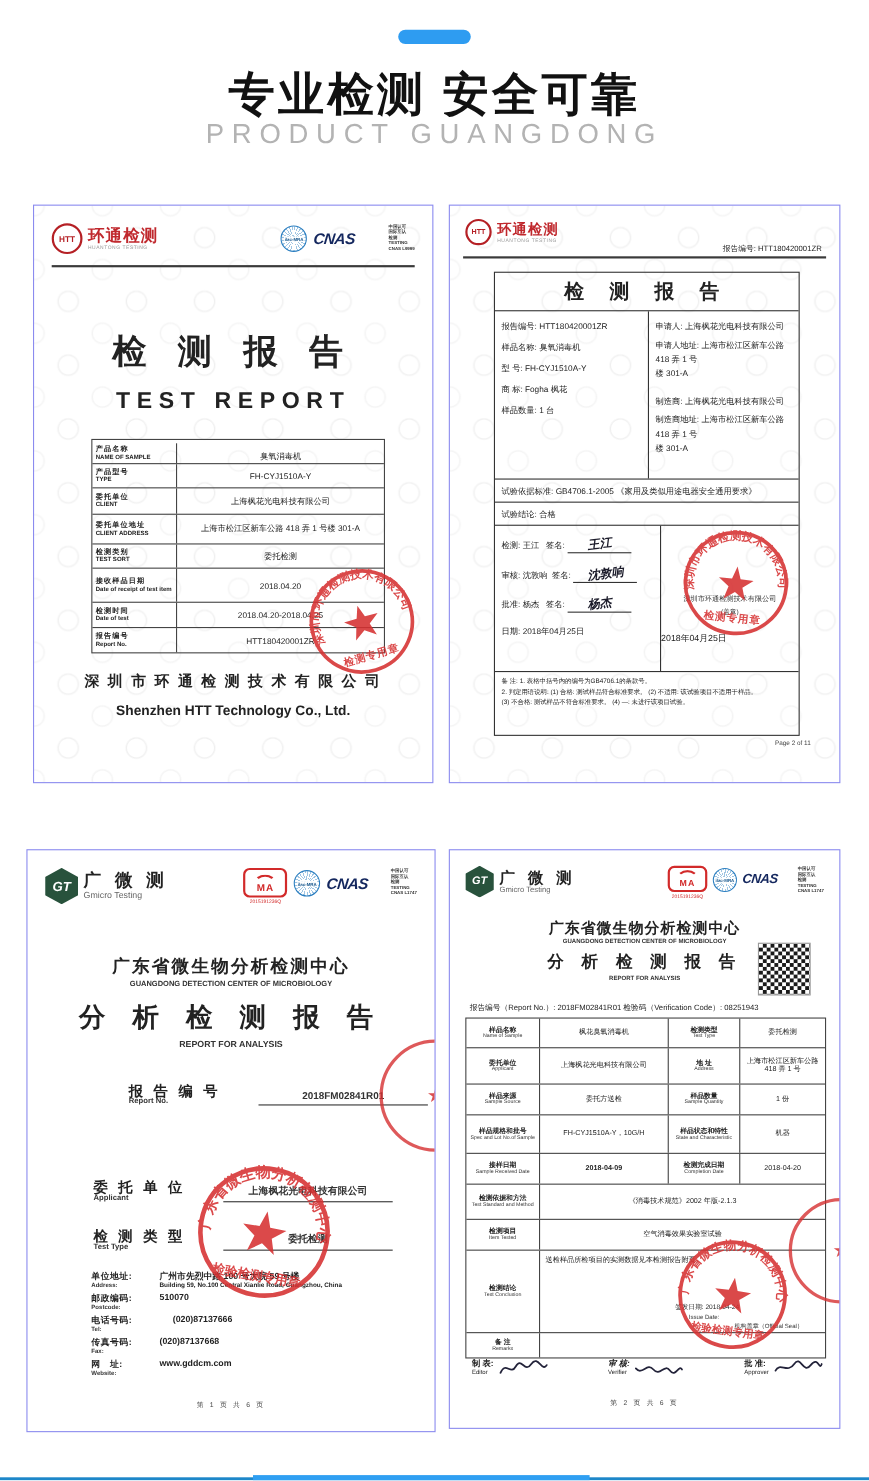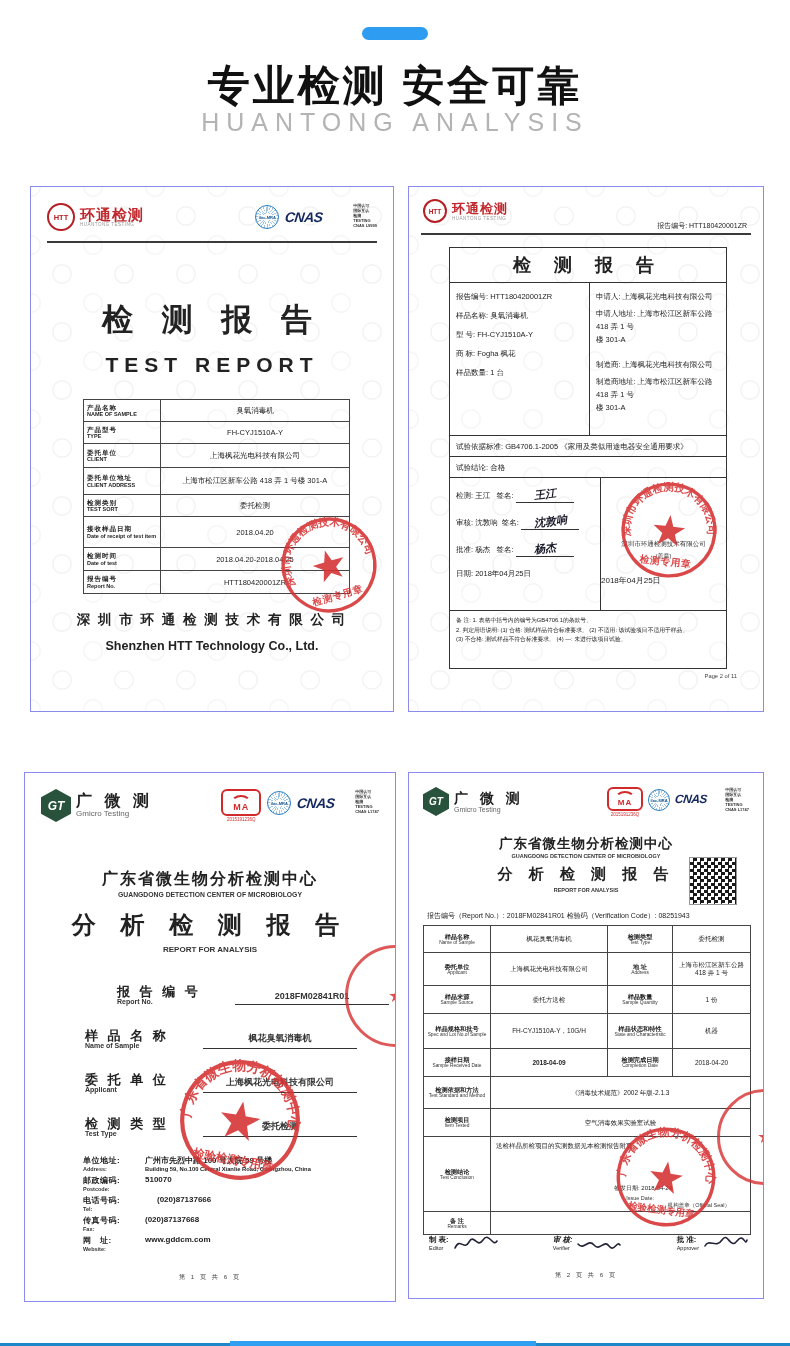--- a/index.html
+++ b/index.html
@@ -108,21 +108,21 @@
 
   .hr-dark{position:absolute;height:2px;background:#3a3a3a;}
 </style>
 </head>
 <body>
 
 <div id="page">
 
   <div class="accent-bar"></div>
   <div class="sec-title">专业检测 安全可靠</div>
-  <div class="sec-sub">HUANTONG ANALYSIS</div>
+  <div class="sec-sub">PRODUCT GUANGDONG</div>
 
   <div id="c1" class="card wm">
     <div class="abs brandrow" style="left:16px;top:16px;">
       <div class="htt-ring">HTT</div>
       <div>
         <div class="htt-cn">环通检测</div>
         <div class="htt-en">HUANTONG TESTING</div>
       </div>
     </div>
     <div class="abs" style="right:70px;top:18px;display:flex;gap:6px;align-items:center;">
@@ -137,21 +137,21 @@
       <div>检测</div>
       <div>TESTING</div>
       <div>CNAS L9999</div>
     </div>
     <div class="hr-dark" style="left:16px;right:16px;top:54px;"></div>
 
     <div class="abs ctr" style="left:0;width:100%;top:112px;font-size:31px;font-weight:900;letter-spacing:10px;">检  测  报  告</div>
     <div class="abs ctr" style="left:0;width:100%;top:166px;font-size:21px;font-weight:900;letter-spacing:6px;">TEST REPORT</div>
 
     <div class="t1">
-      <div class="row" style="height:21px;">
+      <div class="row" style="height:21px;align-items:flex-end;">
         <div class="lc">
             <div class="lcn">产品名称</div>
             <div class="len">NAME OF SAMPLE</div>
           </div>
         <div class="vc">
             <div class="vtx">臭氧消毒机</div>
           </div>
       </div>
       <div class="row" style="height:21px;">
         <div class="lc">
@@ -341,27 +341,20 @@
     <div class="abs ctr" style="left:0;width:100%;top:136px;font-size:24px;font-weight:900;letter-spacing:9px;">分 析 检 测 报 告</div>
     <div class="abs ctr" style="left:0;width:100%;top:172px;font-size:8px;font-weight:bold;color:#333;">REPORT   FOR   ANALYSIS</div>
 
     <div class="f3" style="left:60px;top:198px;width:272px;height:34px;margin-left:32px;">
       <div class="flab">
           <div class="fcn">报 告 编 号</div>
           <div class="fen">Report No.</div>
         </div>
       <div class="fval">2018FM02841R01</div>
     </div>
-    <div class="f3" style="left:60px;top:242px;width:272px;height:34px;">
-      <div class="flab">
-          <div class="fcn">样 品 名 称</div>
-          <div class="fen">Name of Sample</div>
-        </div>
-      <div class="fval">枫花臭氧消毒机</div>
-    </div>
     <div class="f3" style="left:60px;top:286px;width:272px;height:34px;">
       <div class="flab">
           <div class="fcn">委 托 单 位</div>
           <div class="fen">Applicant</div>
         </div>
       <div class="fval">上海枫花光电科技有限公司</div>
     </div>
     <div class="f3" style="left:60px;top:330px;width:272px;height:34px;">
       <div class="flab">
           <div class="fcn">检 测 类 型</div>

